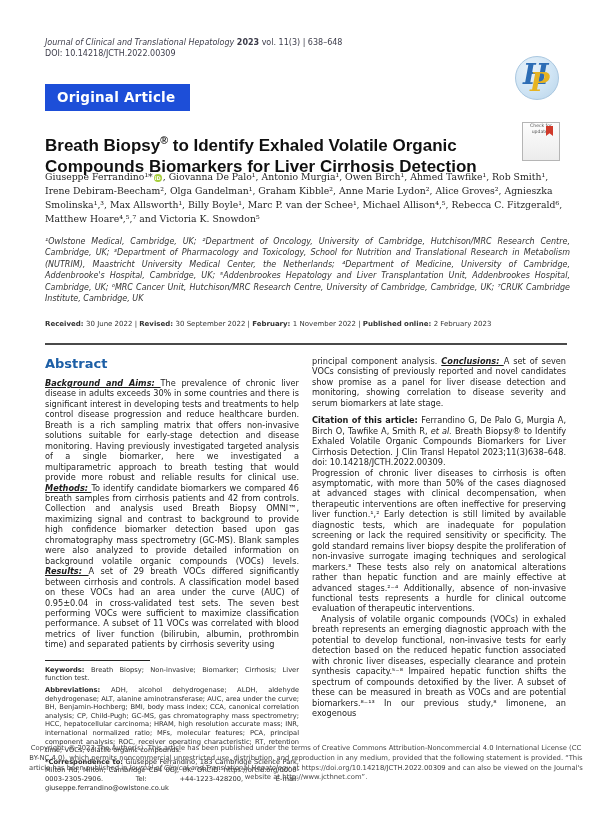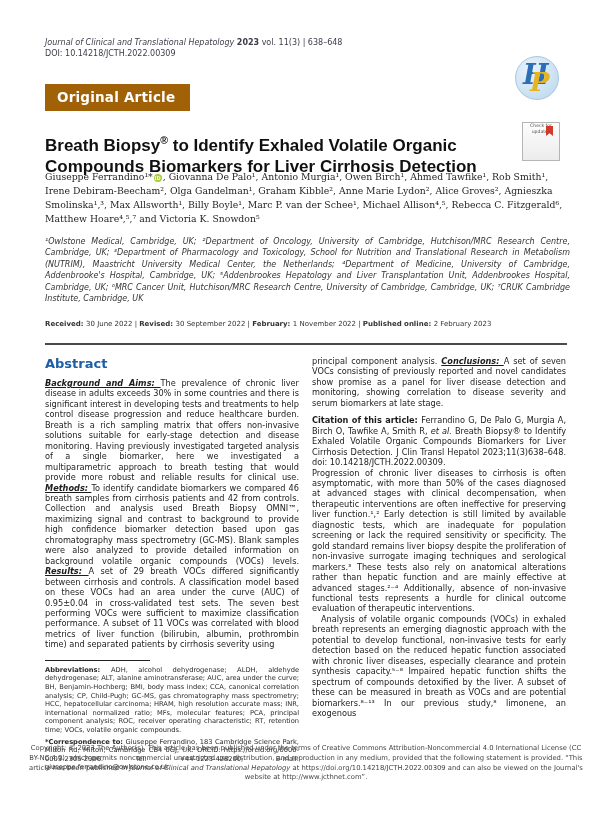--- a/index.html
+++ b/index.html
@@ -9,21 +9,21 @@
     margin:0 auto;
   }
   .s-b{font-weight:bold;}
   .s-i{font-style:italic;}
   .s-bi{font-weight:bold;font-style:italic;text-decoration:underline;}
   .s-sup{vertical-align:super;font-size:62%;}
 
   .journal-head{position:absolute;left:45px;top:38px;right:120px;font-size:8px;line-height:1.35;color:#3c3c4a;}
   .journal-head .doi{display:block;}
 
-  .badge{position:absolute;left:45px;top:84px;background:#a16207;color:#fff;
+  .badge{position:absolute;left:45px;top:84px;background:#1d4ed8;color:#fff;
          font-size:13.5px;font-weight:bold;padding:5px 15px 6px 12px;letter-spacing:.2px;}
 
   .publisher-logo{position:absolute;right:53px;top:56px;width:42px;height:42px;border-radius:50%;
     background:radial-gradient(circle at 35% 30%, #e8f2fa 0%, #cfe4f4 55%, #b8d4ea 100%);
     border:1px solid #a9c7e0;}
   .publisher-logo .lh{position:absolute;left:7px;top:2px;font-family:"DejaVu Serif",serif;
     font-style:italic;font-weight:bold;font-size:27px;color:#2d6db5;}
   .publisher-logo .lp{position:absolute;left:14px;top:10px;font-family:"DejaVu Serif",serif;
     font-style:italic;font-weight:bold;font-size:26px;color:#e6b321;}
 
@@ -101,20 +101,21 @@
   <div class="dates"><span class="s-b">Received: </span><span>30 June 2022</span><span>  |  </span><span class="s-b">Revised: </span><span>30 September 2022</span><span>  |  </span><span class="s-b">February: </span><span>1 November 2022</span><span>  |  </span><span class="s-b">Published online: </span><span>2 February 2023</span></div>
 
   <div class="rule"></div>
 
   <div class="columns">
 
     <div class="col">
       <div class="section-heading">Abstract</div>
       <p class="body-par"><span class="s-bi">Background and Aims: </span><span>The prevalence of chronic liver disease in adults exceeds 30% in some countries and there is significant interest in developing tests and treatments to help control disease progression and reduce healthcare burden. Breath is a rich sampling matrix that offers non-invasive solutions suitable for early-stage detection and disease monitoring. Having previously investigated targeted analysis of a single biomarker, here we investigated a multiparametric approach to breath testing that would provide more robust and reliable results for clinical use. </span><span class="s-bi">Methods: </span><span>To identify candidate biomarkers we compared 46 breath samples from cirrhosis patients and 42 from controls. Collection and analysis used Breath Biopsy OMNI™, maximizing signal and contrast to background to provide high confidence biomarker detection based upon gas chromatography mass spectrometry (GC-MS). Blank samples were also analyzed to provide detailed information on background volatile organic compounds (VOCs) levels. </span><span class="s-bi">Results: </span><span>A set of 29 breath VOCs differed significantly between cirrhosis and controls. A classification model based on these VOCs had an area under the curve (AUC) of 0.95±0.04 in cross-validated test sets. The seven best performing VOCs were sufficient to maximize classification performance. A subset of 11 VOCs was correlated with blood metrics of liver function (bilirubin, albumin, prothrombin time) and separated patients by cirrhosis severity using</span></p>
       <div class="fn-divider"></div>
+      <p class="footnote"><span class="s-b">Keywords: </span><span>Breath Biopsy; Non-invasive; Biomarker; Cirrhosis; Liver function test.</span></p>
       <p class="footnote"><span class="s-b">Abbreviations: </span><span>ADH, alcohol dehydrogenase; ALDH, aldehyde dehydrogenase; ALT, alanine aminotransferase; AUC, area under the curve; BH, Benjamin-Hochberg; BMI, body mass index; CCA, canonical correlation analysis; CP, Child-Pugh; GC-MS, gas chromatography mass spectrometry; HCC, hepatocellular carcinoma; HRAM, high resolution accurate mass; INR, international normalized ratio; MFs, molecular features; PCA, principal component analysis; ROC, receiver operating characteristic; RT, retention time; VOCs, volatile organic compounds.</span></p>
       <p class="footnote"><span class="s-b">*Correspondence to: </span><span>Giuseppe Ferrandino, 183 Cambridge Science Park, Milton Rd, Milton, Cambridge CB4 0GJ, UK. ORCID: https://orcid.org/0000-0003-2305-2906. Tel: +44-1223-428200, E-mail: giuseppe.ferrandino@owlstone.co.uk</span></p>
     </div>
 
     <div class="col">
       <p class="body-par"><span>principal component analysis. </span><span class="s-bi">Conclusions: </span><span>A set of seven VOCs consisting of previously reported and novel candidates show promise as a panel for liver disease detection and monitoring, showing correlation to disease severity and serum biomarkers at late stage.</span></p>
       <p class="body-par citation-par"><span class="s-b">Citation of this article: </span><span>Ferrandino G, De Palo G, Murgia A, Birch O, Tawfike A, Smith R, </span><span class="s-i">et al.</span><span> Breath Biopsy® to Identify Exhaled Volatile Organic Compounds Biomarkers for Liver Cirrhosis Detection. J Clin Transl Hepatol 2023;11(3)638–648. doi: 10.14218/JCTH.2022.00309.</span></p>
       <p class="body-par">Progression of chronic liver diseases to cirrhosis is often asymptomatic, with more than 50% of the cases diagnosed at advanced stages with clinical decompensation, when therapeutic interventions are often ineffective for preserving liver function.¹,² Early detection is still limited by available diagnostic tests, which are inadequate for population screening or lack the required sensitivity or specificity. The gold standard remains liver biopsy despite the proliferation of non-invasive surrogate imaging techniques and serological markers.³ These tests also rely on anatomical alterations rather than hepatic function and are mainly effective at advanced stages.²⁻⁴ Additionally, absence of non-invasive functional tests represents a hurdle for clinical outcome evaluation of therapeutic interventions.</p>
       <p class="body-par indent">Analysis of volatile organic compounds (VOCs) in exhaled breath represents an emerging diagnostic approach with the potential to develop functional, non-invasive tests for early detection based on the reduced hepatic function associated with chronic liver diseases, especially clearance and protein synthesis capacity.⁵⁻⁸ Impaired hepatic function shifts the spectrum of compounds detoxified by the liver. A subset of these can be measured in breath as VOCs and are potential biomarkers.⁸⁻¹³ In our previous study,⁸ limonene, an exogenous</p>
     </div>

